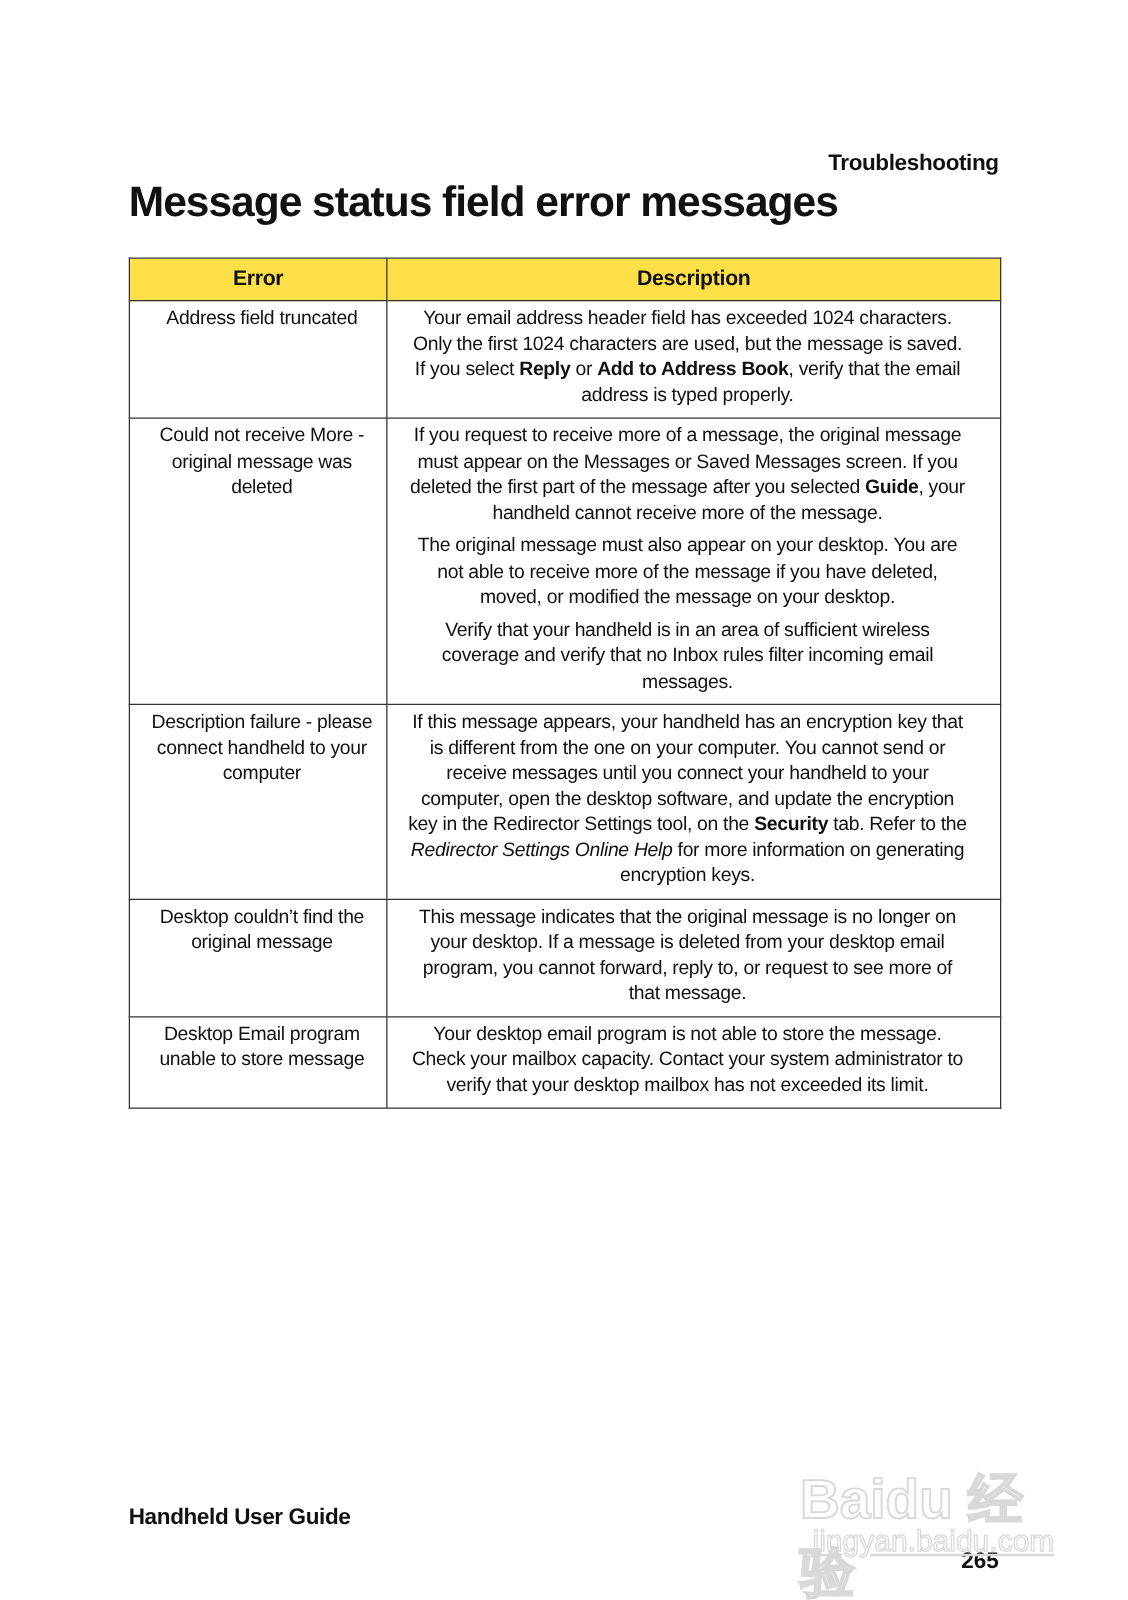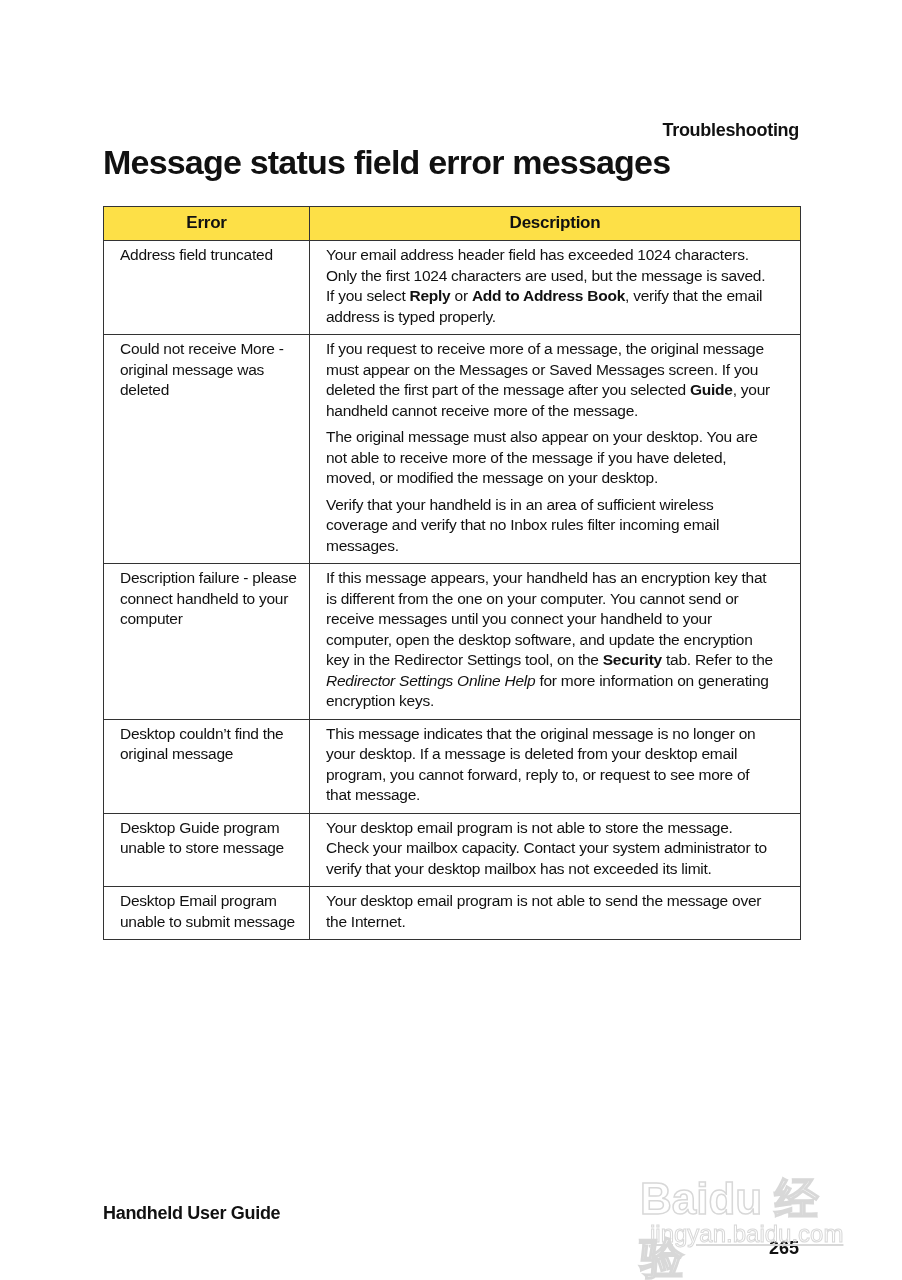--- a/index.html
+++ b/index.html
@@ -14,21 +14,21 @@
   .page-title {
     position: absolute; left: 103px; top: 143px; margin: 0;
     font-size: 34px; font-weight: bold; letter-spacing: -0.8px;
   }
   table.err {
     position: absolute; left: 103px; top: 206px; width: 698px;
     border-collapse: collapse; font-size: 15.5px; line-height: 20.5px;
     letter-spacing: -0.25px;
   }
   table.err th, table.err td {
-    border: 1px solid #333; vertical-align: top; text-align: left;
+    border: 1px solid #333; vertical-align: top; text-align: center;
   }
   table.err th {
     background: #fde047; text-align: center; font-weight: bold; font-size: 17px;
     height: 33px; padding: 0; vertical-align: middle;
   }
   table.err td { padding: 4px 10px 7px 16px; }
   table.err td.col-err { width: 179px; }
   table.err td p { margin: 0 16px 6px 0; }
   table.err td p:last-child { margin-bottom: 0; }
   .footer-left {
@@ -87,29 +87,23 @@
           <p><span>If this message appears, your handheld has an encryption key that is different from the one on your computer. You cannot send or receive messages until you connect your handheld to your computer, open the desktop software, and update the encryption key in the Redirector Settings tool, on the </span><b>Security</b><span> tab. Refer to the </span><i>Redirector Settings Online Help</i><span> for more information on generating encryption keys.</span></p>
         </td>
       </tr>
       <tr>
         <td class="col-err">Desktop couldn’t find the original message</td>
         <td>
           <p><span>This message indicates that the original message is no longer on your desktop. If a message is deleted from your desktop email program, you cannot forward, reply to, or request to see more of that message.</span></p>
         </td>
       </tr>
       <tr>
-        <td class="col-err">Desktop Guide program unable to store message</td>
+        <td class="col-err">Desktop Email program unable to store message</td>
         <td>
           <p><span>Your desktop email program is not able to store the message. Check your mailbox capacity. Contact your system administrator to verify that your desktop mailbox has not exceeded its limit.</span></p>
-        </td>
-      </tr>
-      <tr>
-        <td class="col-err">Desktop Email program unable to submit message</td>
-        <td>
-          <p><span>Your desktop email program is not able to send the message over the Internet.</span></p>
         </td>
       </tr>
     </tbody>
 </table>
 
 <div class="footer-left">Handheld User Guide</div>
 <div class="footer-right">265</div>
 
 <div class="watermark">
   <div class="wm-logo">Baidu 经验</div>

